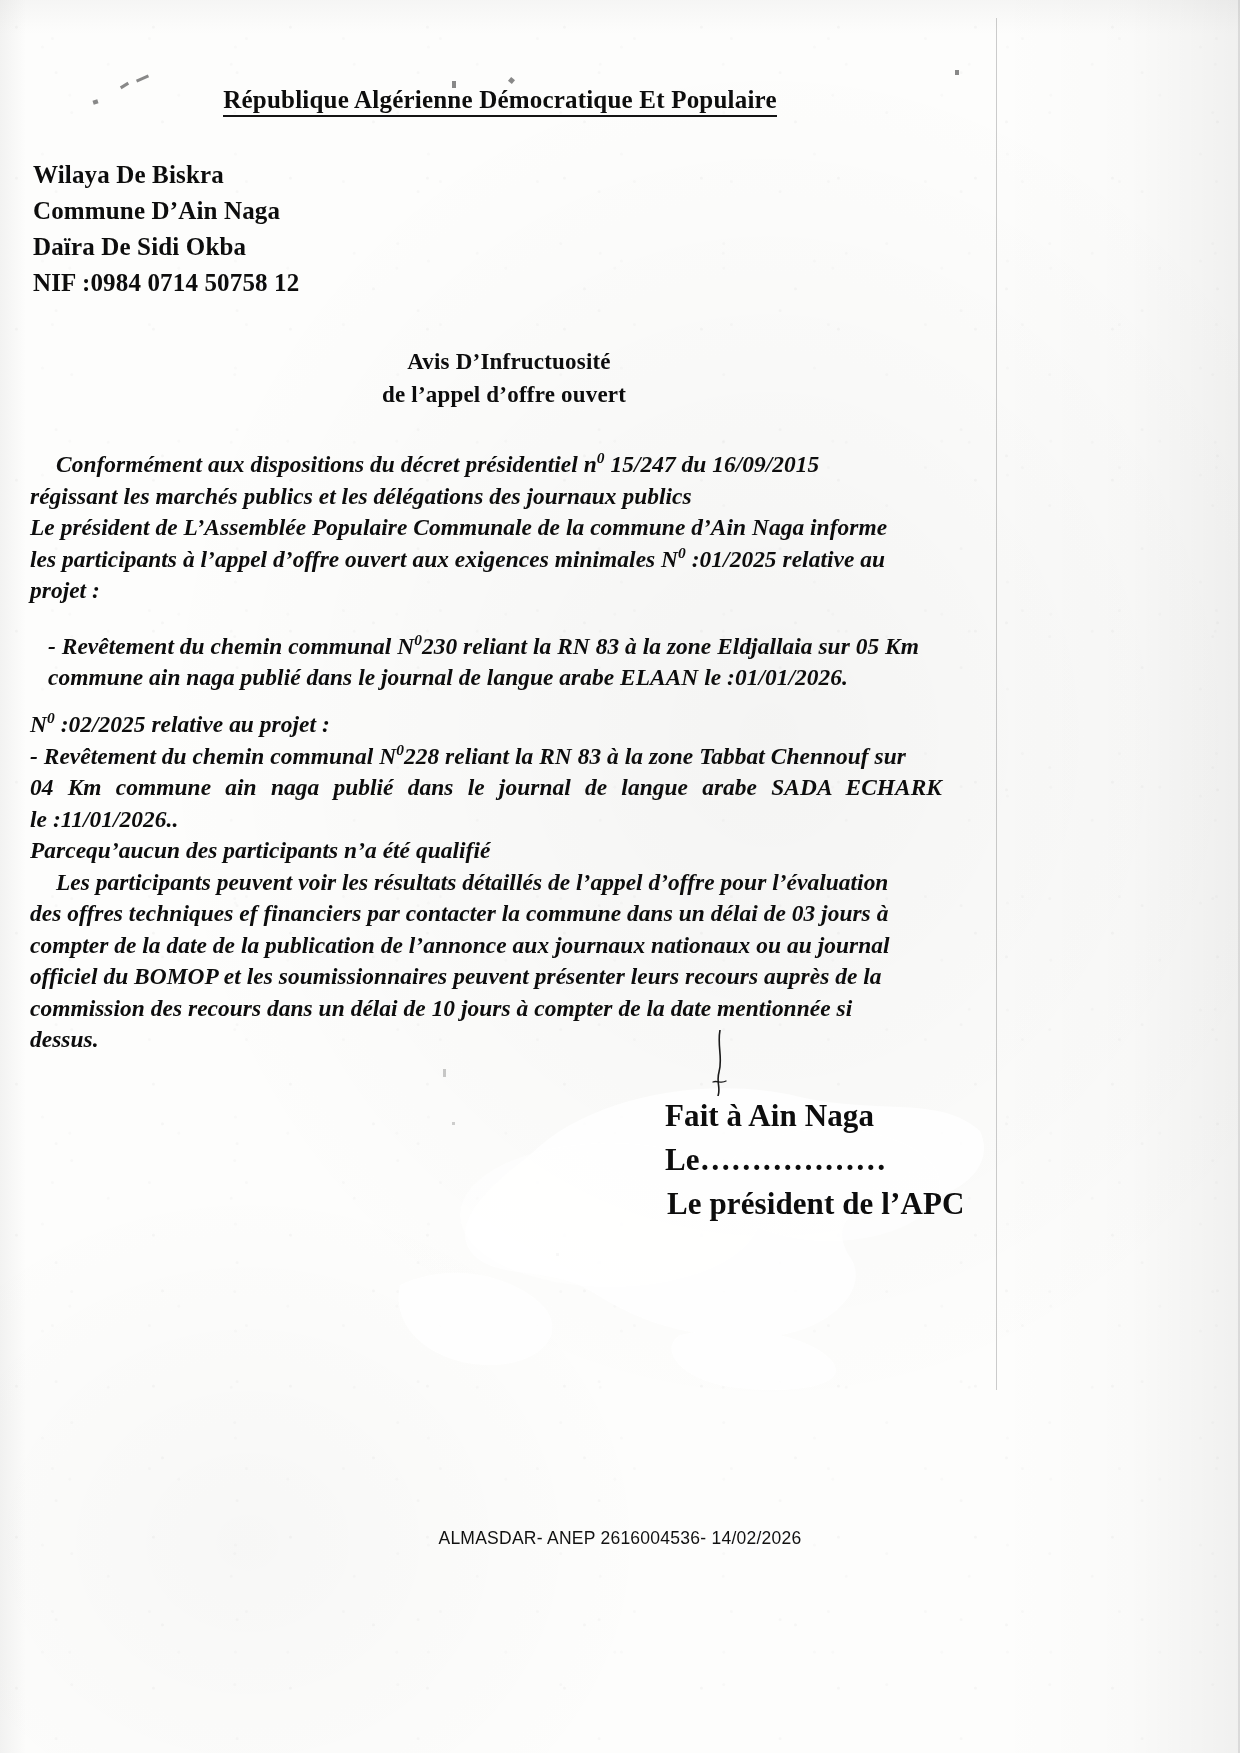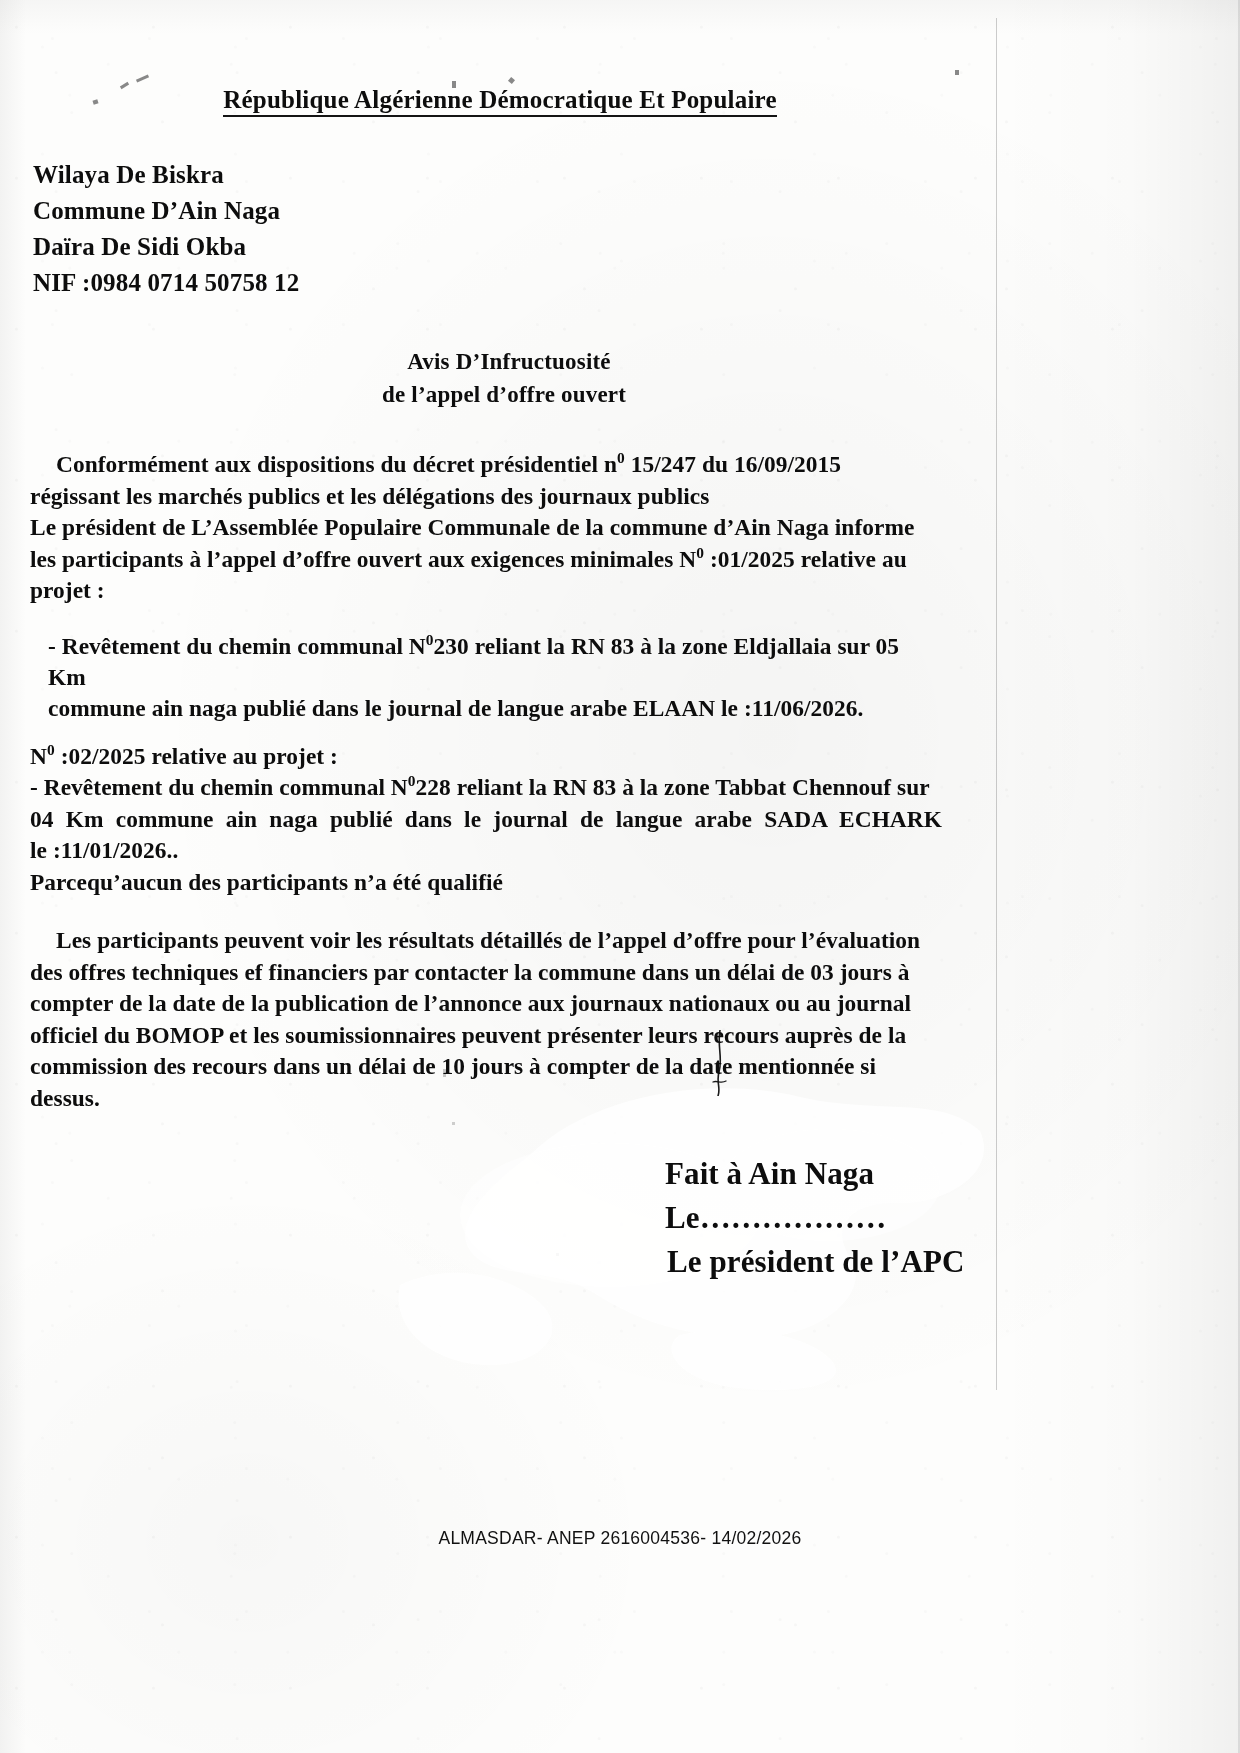--- a/index.html
+++ b/index.html
@@ -111,27 +111,28 @@
   .title-block .l1 { padding-left: 18px; }
   .title-block .l2 { padding-left: 8px; }
 
   .para {
     margin-left: 30px;
     margin-right: 58px;
     font-size: 23.4px;
     font-weight: bold;
     line-height: 1.345;
     letter-spacing: .05px;
+    font-style: italic;
   }
   .indent { display: inline-block; width: 26px; }
 
   .blk-intro { margin-top: 38px; }
   .blk-proj1 { margin-top: 24px; margin-left: 48px; }
   .blk-proj2 { margin-top: 16px; }
-  .blk-final { margin-top: 27px; }
+  .blk-final { }
 
   sup.zero {
     font-size: .66em;
     vertical-align: super;
     line-height: 0;
     font-weight: bold;
   }
 
   
   .sign-block {
@@ -245,21 +246,21 @@
     <div class="para blk-intro">
       <div><span class="indent"></span><span>Conformément aux  dispositions du décret présidentiel n</span><sup class="zero">0</sup><span> 15/247 du 16/09/2015</span></div>
       <div>régissant les marchés publics et les délégations des journaux publics</div>
       <div>Le président de L’Assemblée Populaire Communale de la commune  d’Ain Naga informe</div>
       <div><span>les participants à l’appel d’offre ouvert aux exigences minimales N</span><sup class="zero">0</sup><span> :01/2025  relative au</span></div>
       <div>projet :</div>
     </div>
 
     <div class="para blk-proj1">
       <div><span>- Revêtement du chemin communal N</span><sup class="zero">0</sup><span>230 reliant la RN 83 à la zone Eldjallaia sur 05 Km</span></div>
-      <div>commune ain naga publié dans le journal de langue arabe ELAAN le :11/06/2026.</div>
+      <div>commune ain naga publié dans le journal de langue arabe ELAAN le :01/01/2026.</div>
     </div>
 
     <div class="para blk-proj2">
       <div><span>N</span><sup class="zero">0</sup><span> :02/2025  relative au projet :</span></div>
       <div><span>- Revêtement du chemin communal N</span><sup class="zero">0</sup><span>228 reliant la RN 83 à la zone Tabbat Chennouf sur</span></div>
       <div class="jst" style="text-align-last:justify;">04 Km commune ain naga publié dans le journal de langue arabe SADA  ECHARK</div>
       <div>le :11/01/2026..</div>
       <div>Parcequ’aucun des participants n’a été qualifié</div>
     </div>
 

